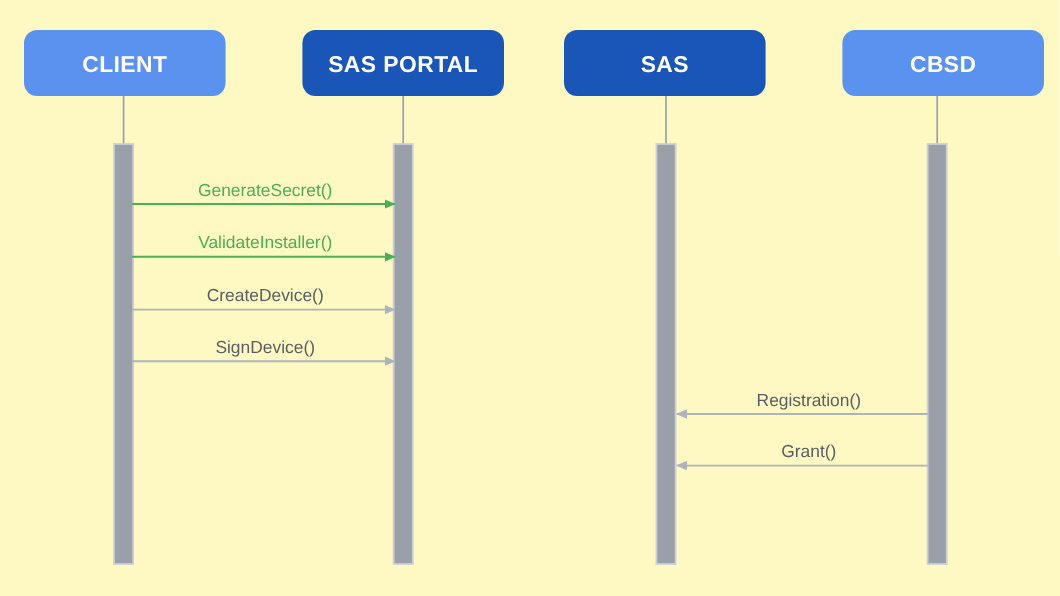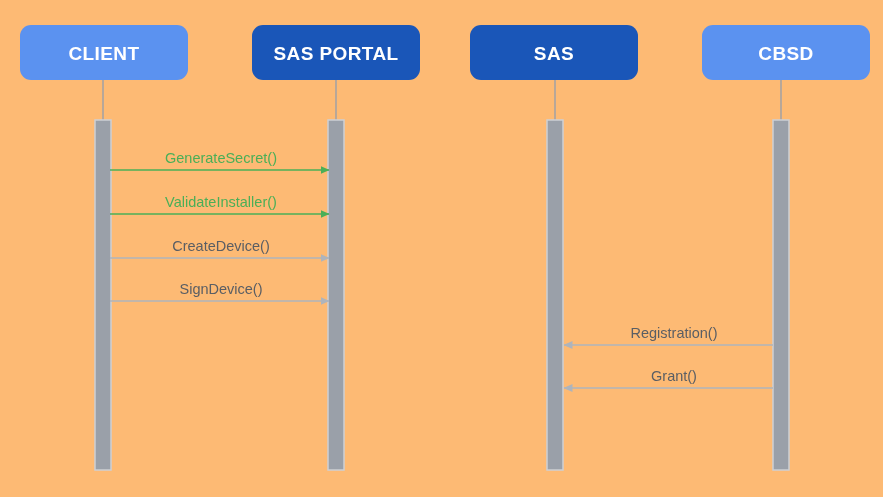--- a/index.html
+++ b/index.html
@@ -11,21 +11,21 @@
   body {
     font-family: "Liberation Sans", sans-serif;
     width: 883px;
     height: 497px;
     overflow: hidden;
   }
   #diagram-root {
     position: relative;
     width: 883px;
     height: 497px;
-    background: #fdba74;
+    background: #fef9c3;
   }
   #diagram-svg {
     position: absolute;
     top: 0;
     left: 0;
     width: 883px;
     height: 497px;
     display: block;
   }
   .actor-label {

